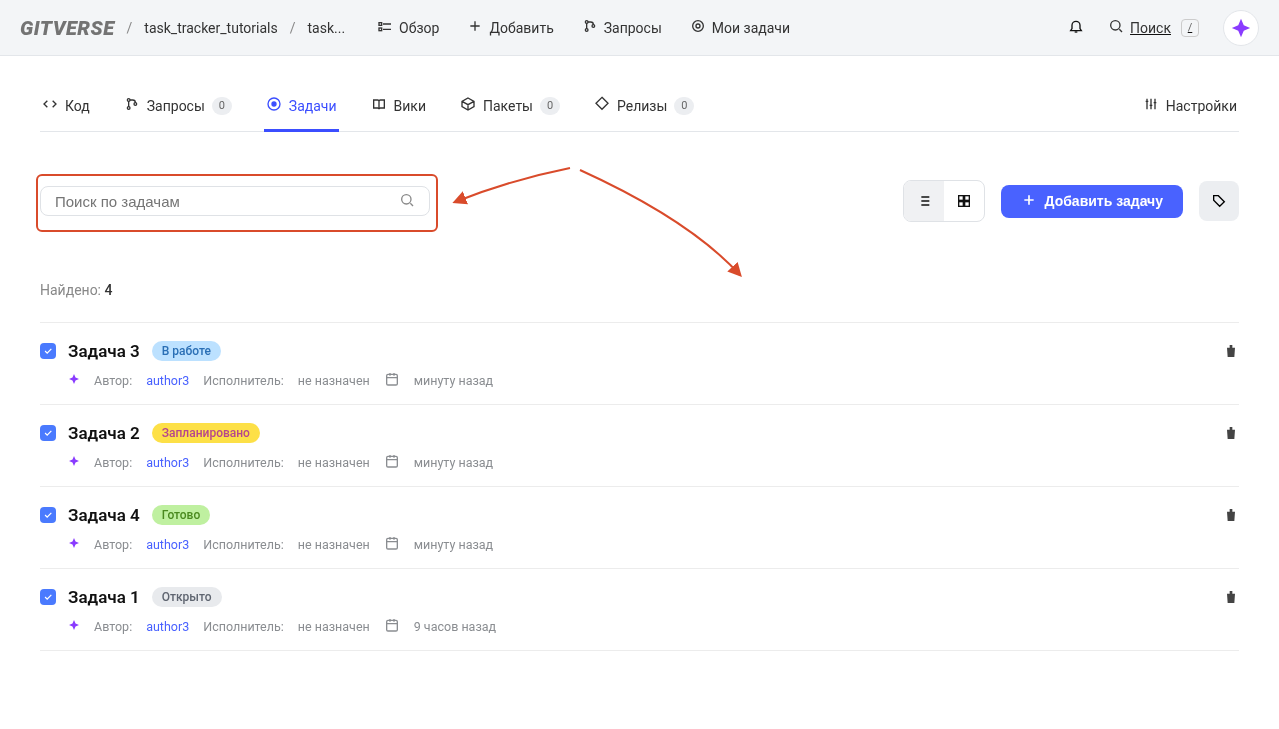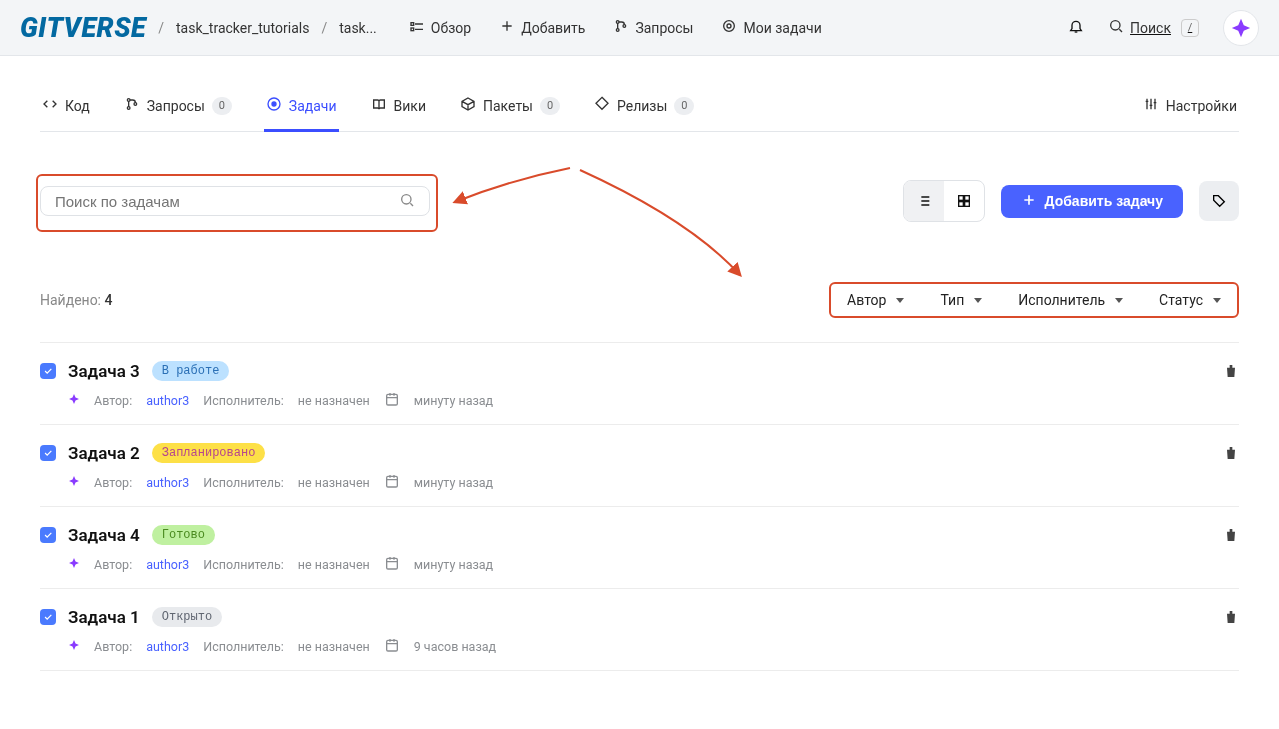--- a/index.html
+++ b/index.html
@@ -1,19 +1,19 @@
 <!DOCTYPE html>
 <html><head>
 <meta charset="utf-8">
 <style>
 * { box-sizing: border-box; margin: 0; padding: 0; }
 body { font-family: -apple-system, BlinkMacSystemFont, "Segoe UI", Roboto, Arial, sans-serif; background: #fff; color: #111; font-size: 14px; }
 
 .topbar { display: flex; align-items: center; height: 56px; padding: 0 20px; background: #f3f5f7; border-bottom: 1px solid #e3e6ea; gap: 8px; }
-.logo { font-weight: 900; font-style: italic; font-size: 27px; letter-spacing: 0.5px; color: #0369a1; }
+.logo { font-weight: 900; font-style: italic; font-size: 20px; letter-spacing: 0.5px; color: #737373; }
 .crumb-sep { color: #888; margin: 0 4px; }
 .crumb { color: #333; cursor: pointer; }
 .top-links { display: flex; align-items: center; gap: 28px; margin-left: 24px; }
 .top-link { display: flex; align-items: center; gap: 6px; color: #333; cursor: pointer; }
 .top-right { display: flex; align-items: center; gap: 24px; margin-left: auto; text-decoration: underline; }
 .search-kbd { display:inline-flex; align-items:center; justify-content:center; width:18px; height:18px; border:1px solid #ccc; border-radius:4px; font-size:11px; color:#666; margin-left:4px; }
 .avatar { width: 36px; height: 36px; border-radius: 50%; background: #fff; border: 1px solid #e3e6ea; display:flex; align-items:center; justify-content:center; }
 .avatar svg { width: 22px; height: 22px; }
 
 .content { padding: 0 40px; }
@@ -42,21 +42,21 @@
 
 .arrow-svg { position:absolute; pointer-events:none; }
 
 .task-list { margin-top: 24px; }
 .task { border-top:1px solid #ececec; padding:18px 0 14px; position:relative; }
 .task:first-child { border-top:1px solid #ececec; }
 .task-head { display:flex; align-items:center; gap:12px; }
 .check { width:16px; height:16px; border-radius:4px; background:#4a7afe; display:flex; align-items:center; justify-content:center; }
 .check svg { stroke:#fff; }
 .task-title { font-weight:600; font-size:17px; color:#111; }
-.status-pill { padding:3px 10px; border-radius:10px; font-size:12px; font-weight:500;font-family:Liberation Mono, monospace; }
+.status-pill { padding:3px 10px; border-radius:10px; font-size:12px; font-weight:500; }
 .task-meta { display:flex; align-items:center; gap:14px; margin-top:10px; margin-left:28px; font-size:12.5px; color:#8a8d91; }
 .task-logo svg { width:12px; height:12px; }
 .author-link { color:#4962ff; }
 .trash { width:16px; height:16px; color:#444; cursor:pointer; margin-left:auto; }
 
 .ico { width:16px; height:16px; display:inline-block; }
 </style>
 </head>
 <body>
 
@@ -222,38 +222,20 @@
         </defs>
       <path d="M130 18 Q 70 30 15 52" stroke="#d94b2b" stroke-width="2" fill="none" marker-end="url(#ah)"></path>
       <path d="M140 20 Q 250 70 300 125" stroke="#d94b2b" stroke-width="2" fill="none" marker-end="url(#ah)"></path>
     </svg>
   </div>
 
   <div class="result-row">
     <div class="found-text">
       <span>Найдено:</span>
       <b>4</b>
-    </div>
-    <div class="filters">
-      <div class="filter">
-        <span>Автор</span>
-        <span class="caret"></span>
-      </div>
-      <div class="filter">
-        <span>Тип</span>
-        <span class="caret"></span>
-      </div>
-      <div class="filter">
-        <span>Исполнитель</span>
-        <span class="caret"></span>
-      </div>
-      <div class="filter">
-        <span>Статус</span>
-        <span class="caret"></span>
-      </div>
     </div>
   </div>
 
   <div class="task-list" id="task-list">
       <div class="task">
     <div class="task-head">
       <span class="check">
             <svg width="10" height="10" viewBox="0 0 24 24" fill="none" stroke-width="3">
               <path d="M5 12l5 5L20 7"></path>
             </svg>

